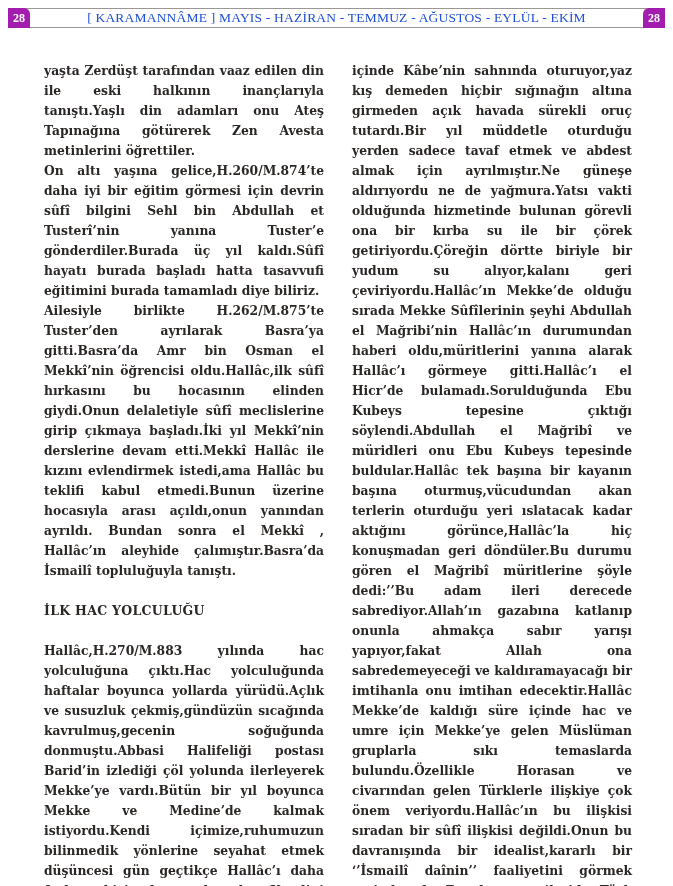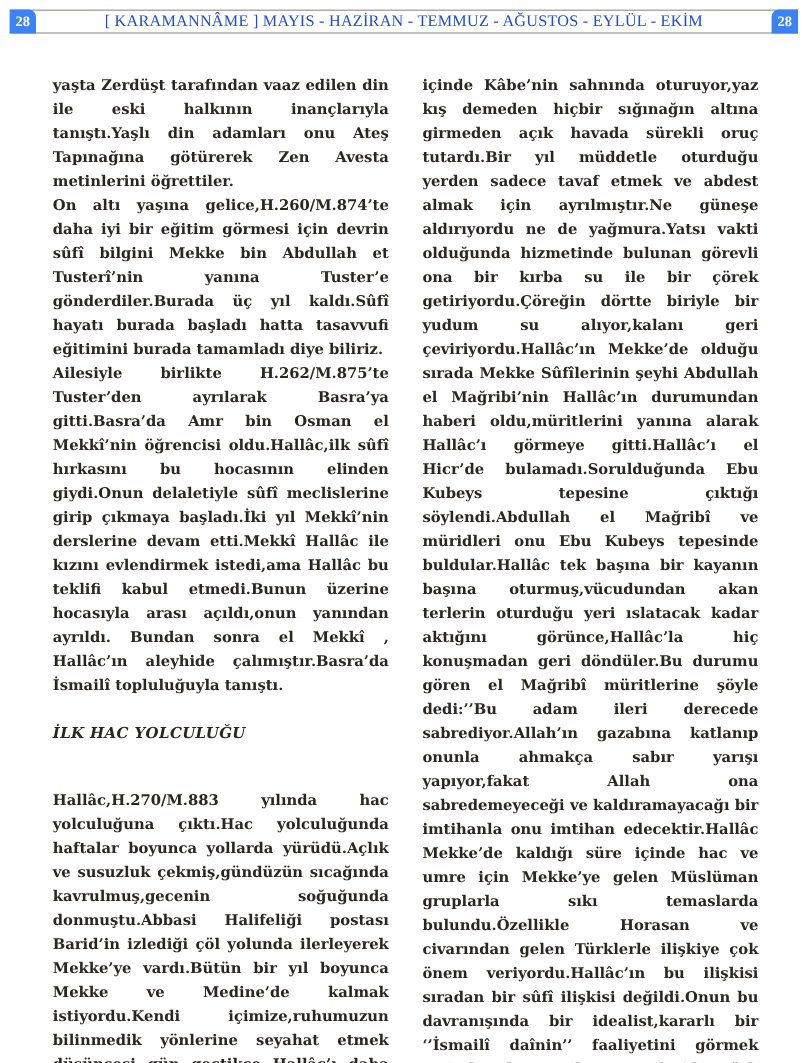--- a/index.html
+++ b/index.html
@@ -8,53 +8,53 @@
     font-family: "DejaVu Serif", "Liberation Serif", serif;
     color: #2a2624;
   }
   .header {
     position: absolute; left: 8px; right: 8px; top: 8px; height: 18px;
     border-top: 1px solid #9a9693; border-bottom: 1px solid #9a9693;
     display: flex; align-items: center; justify-content: center;
   }
   .badge {
     position: absolute; top: -1px; height: 20px; width: 22px;
-    background: #3b82f6; color: #fff;
+    background: #a21caf; color: #fff;
     font-family: "Liberation Serif", serif; font-size: 12px; font-weight: bold;
     display: flex; align-items: center; justify-content: center;
   }
   .badge.left { left: 0; border-top-right-radius: 6px; }
   .badge.right { right: 0; border-top-left-radius: 6px; }
   .header-title {
     font-family: "Liberation Serif", serif; font-size: 13.5px; color: #1d4ed8;
     letter-spacing: 0.2px; white-space: nowrap;
   }
   .col {
     position: absolute; top: 61px; width: 280px;
     font-size: 12.3px; line-height: 20px; text-align: justify;
   }
   .col.left { left: 44px; }
   .col.right { left: 352px; width: 280px; }
   .col p { margin: 0; font-weight: bold; }
   .section-heading {
-    margin: 20px 0 36px 0; font-weight: bold; font-size: 12.5px; letter-spacing: 0.3px; font-style: italic;
+    margin: 20px 0 20px 0; font-weight: bold; font-size: 12.5px; letter-spacing: 0.3px;
   }
 </style>
 </head>
 <body>
 
 <div class="header">
   <div class="badge left">28</div>
   <div class="header-title">[ KARAMANNÂME ] MAYIS - HAZİRAN - TEMMUZ - AĞUSTOS - EYLÜL - EKİM</div>
   <div class="badge right">28</div>
 </div>
 
 <div class="col left">
   <p>yaşta Zerdüşt tarafından vaaz edilen din ile eski halkının inançlarıyla tanıştı.Yaşlı din adamları onu Ateş Tapınağına götürerek Zen Avesta metinlerini öğrettiler.</p>
-  <p>On altı yaşına gelice,H.260/M.874’te daha iyi bir eğitim görmesi için devrin sûfî bilgini Mekke bin Abdullah et Tusterî’nin yanına Tuster’e gönderdiler.Burada üç yıl kaldı.Sûfî hayatı burada başladı hatta tasavvufi eğitimini burada tamamladı diye biliriz.</p>
+  <p>On altı yaşına gelice,H.260/M.874’te daha iyi bir eğitim görmesi için devrin sûfî bilgini Sehl bin Abdullah et Tusterî’nin yanına Tuster’e gönderdiler.Burada üç yıl kaldı.Sûfî hayatı burada başladı hatta tasavvufi eğitimini burada tamamladı diye biliriz.</p>
   <p>Ailesiyle birlikte H.262/M.875’te Tuster’den ayrılarak Basra’ya gitti.Basra’da Amr bin Osman el Mekkî’nin öğrencisi oldu.Hallâc,ilk sûfî hırkasını bu hocasının elinden giydi.Onun delaletiyle sûfî meclislerine girip çıkmaya başladı.İki yıl Mekkî’nin derslerine devam etti.Mekkî Hallâc ile kızını evlendirmek istedi,ama Hallâc bu teklifi kabul etmedi.Bunun üzerine hocasıyla arası açıldı,onun yanından ayrıldı. Bundan sonra el Mekkî , Hallâc’ın aleyhide çalımıştır.Basra’da İsmailî topluluğuyla tanıştı.</p>
   <div class="section-heading">İLK HAC  YOLCULUĞU</div>
   <p>Hallâc,H.270/M.883 yılında hac yolculuğuna çıktı.Hac yolculuğunda haftalar boyunca yollarda yürüdü.Açlık ve susuzluk çekmiş,gündüzün sıcağında kavrulmuş,gecenin soğuğunda donmuştu.Abbasi Halifeliği postası Barid’in izlediği çöl yolunda ilerleyerek Mekke’ye vardı.Bütün bir yıl boyunca Mekke ve Medine’de kalmak istiyordu.Kendi içimize,ruhumuzun bilinmedik yönlerine seyahat etmek düşüncesi gün geçtikçe Hallâc’ı  daha fazla etkisi altına alıyordu. Kendini getiren rehber Hallâc’ın ününü duyduğu için onu Mekke’de el Hicir denilen yere yerleştirdi.Mekke’de kaldığı bir yıl süre</p>
 </div>
 
 <div class="col right">
   <p>içinde Kâbe’nin sahnında oturuyor,yaz kış demeden hiçbir sığınağın altına girmeden açık havada sürekli oruç tutardı.Bir yıl müddetle oturduğu yerden sadece tavaf etmek ve abdest almak için ayrılmıştır.Ne güneşe aldırıyordu ne de yağmura.Yatsı vakti olduğunda hizmetinde bulunan görevli ona bir kırba su ile bir çörek getiriyordu.Çöreğin dörtte biriyle bir yudum su alıyor,kalanı geri çeviriyordu.Hallâc’ın Mekke’de olduğu sırada Mekke Sûfîlerinin şeyhi Abdullah el Mağribi’nin Hallâc’ın durumundan haberi oldu,müritlerini yanına alarak Hallâc’ı görmeye gitti.Hallâc’ı el Hicr’de bulamadı.Sorulduğunda Ebu Kubeys tepesine çıktığı söylendi.Abdullah el Mağribî ve müridleri onu Ebu Kubeys tepesinde buldular.Hallâc tek başına bir kayanın başına oturmuş,vücudundan akan terlerin oturduğu yeri ıslatacak kadar aktığını görünce,Hallâc’la hiç konuşmadan geri döndüler.Bu durumu gören el Mağribî müritlerine şöyle dedi:’’Bu adam ileri derecede sabrediyor.Allah’ın gazabına katlanıp onunla ahmakça sabır yarışı yapıyor,fakat Allah ona sabredemeyeceği ve kaldıramayacağı bir imtihanla onu imtihan edecektir.Hallâc Mekke’de kaldığı süre içinde hac ve umre için Mekke’ye  gelen Müslüman gruplarla sıkı temaslarda bulundu.Özellikle Horasan ve civarından gelen Türklerle ilişkiye çok önem veriyordu.Hallâc’ın bu ilişkisi sıradan bir sûfî ilişkisi değildi.Onun bu davranışında bir idealist,kararlı bir ‘’İsmailî daînin’’ faaliyetini görmek yerinde olur.Bu davranış ileride Türk topraklarında İslam’ı tebliğ için bir neden oluşturacaktır.</p>
   <p>Mekke dönemi Hallâca ruhsal bir enerji toplama süreci yaşamasını sağladı.Burada ruhunun miracını gerçekleştirme peşindedir.Hallâc,H.271’de Mekke’den Basra’ya döndü.</p>
 
 </div>

